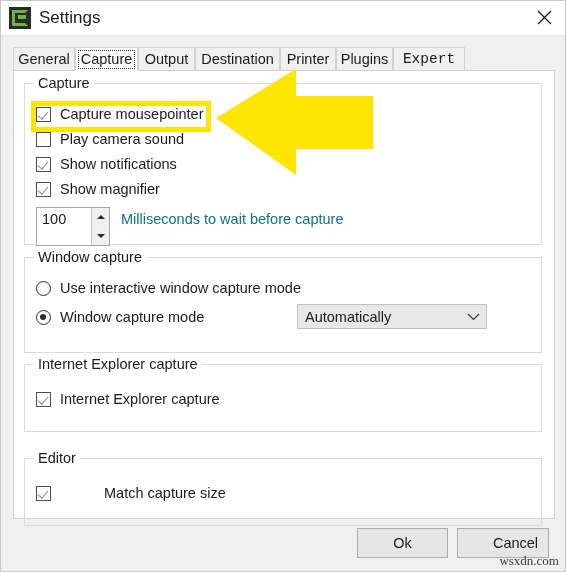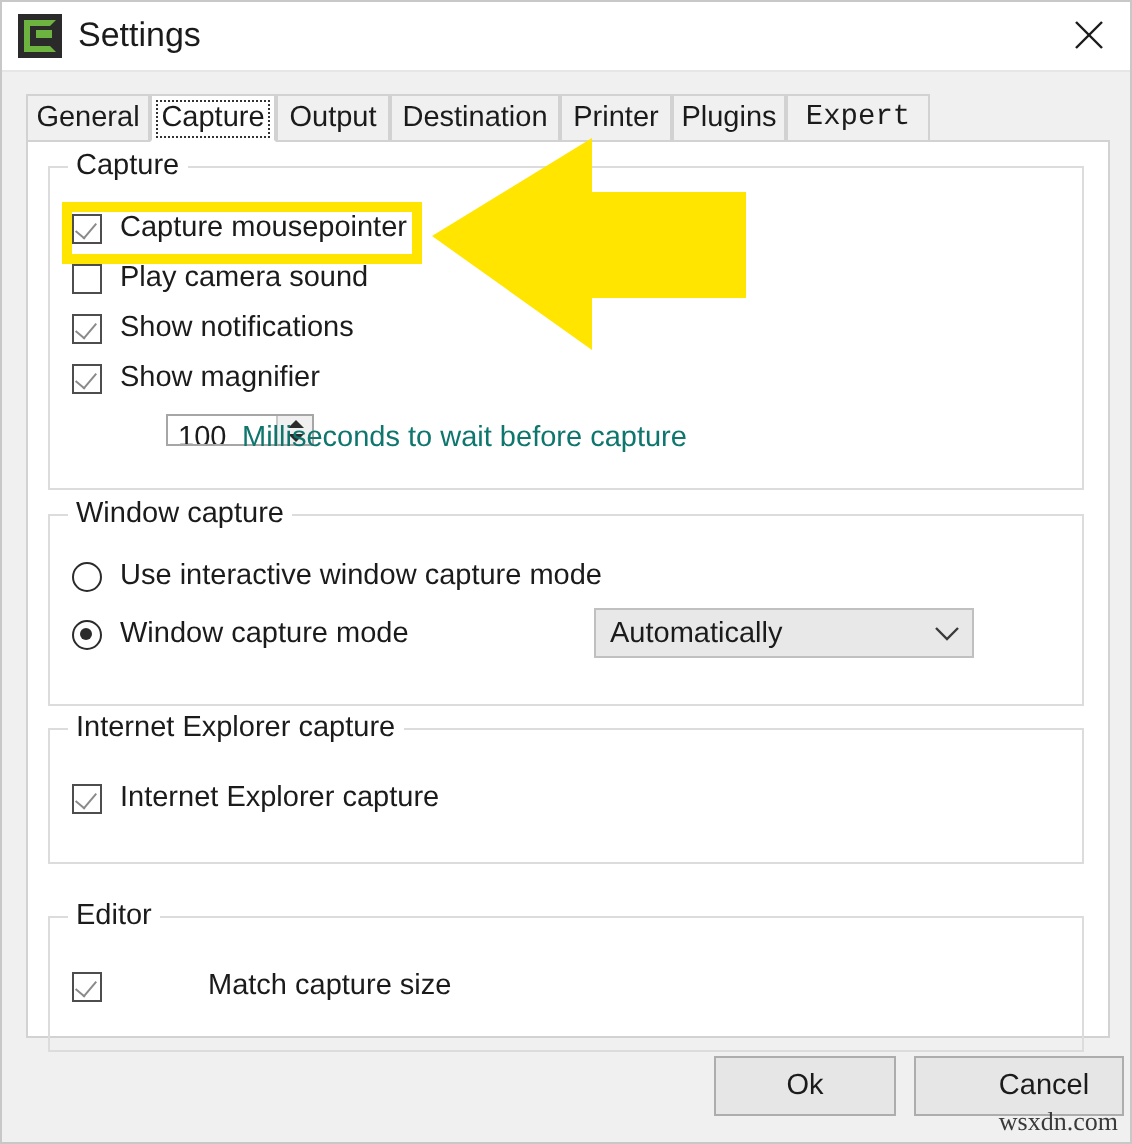--- a/index.html
+++ b/index.html
@@ -200,26 +200,25 @@
     font-size: 14.5px;
     color: #1b1b1b;
     white-space: nowrap;
     line-height: 18px;
   }
 
   
   #spinner {
     position: absolute;
     left: 22px; top: 136px;
-    width: 74px; height: 16px;
+    width: 74px; height: 39px;
     box-sizing: border-box;
     border: 1px solid #a6a6a6;
     background: #ffffff;
     display: flex;
-    margin-left: 47px;
   }
   #spinner .val {
     flex: 1;
     padding-left: 5px;
     font-size: 14.5px;
     color: #1b1b1b;
     line-height: 22px;
     white-space: nowrap;
     overflow: hidden;
   }
@@ -311,21 +310,21 @@
     border: 1px solid #adadad;
     background: #e6e6e6;
     font-size: 14.5px;
     color: #1b1b1b;
     text-align: center;
     line-height: 28px;
     cursor: default;
     white-space: nowrap;
   }
   #ok-btn   { left: 356px; top: 527px; width: 91px; height: 30px; }
-  #cancel-btn { left: 456px; top: 527px; width: 105px; height: 30px; padding-left: 25px; }
+  #cancel-btn { left: 456px; top: 527px; width: 92px; height: 30px; padding-left: 25px; }
 
   #watermark {
     position: absolute;
     right: 6px; bottom: 2px;
     font-family: "Liberation Serif", serif;
     font-size: 13px;
     color: #3a3a3a;
     white-space: nowrap;
   }
 </style>

